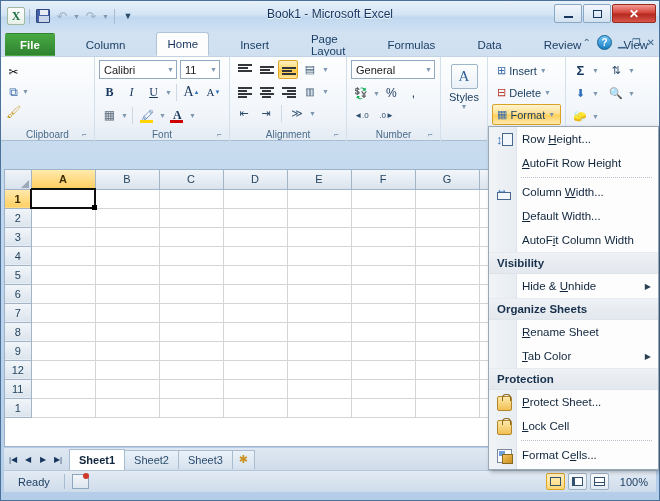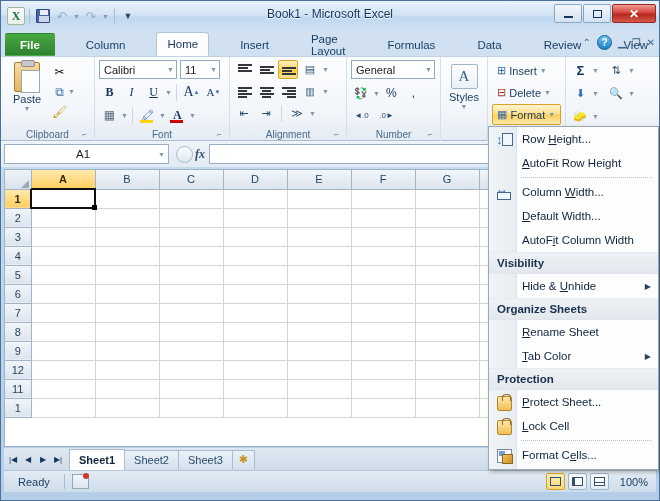--- a/index.html
+++ b/index.html
@@ -456,25 +456,20 @@
       <span style="font-size:10px">▁</span>
       <span style="font-size:10px">❐</span>
       <span style="font-size:10px">✕</span>
     </div>
   </div>
 
   <div class="ribbon">
 
     <div class="rgroup" style="left:0; width:94px">
       <div class="rrow" style="align-items:flex-start">
-        <div class="paste-big">
-          <div class="clip-ico"></div>
-          <span style="margin-top:1px">Paste</span>
-          <span class="tiny-caret">▼</span>
-        </div>
         <div style="display:flex;flex-direction:column;gap:3px;padding-top:3px">
           <div class="mini-ico">✂</div>
           <div style="display:flex;align-items:center">
             <div class="mini-ico" style="color:#3b6ea8">⧉</div>
             <span class="tiny-caret">▼</span>
           </div>
           <div class="mini-ico" style="color:#c9991f">🖌</div>
         </div>
       </div>
       <div class="rglabel">Clipboard</div>
@@ -627,32 +622,20 @@
         <div class="sq-btn" style="font-size:11px;color:#2b4b6b">🔍</div>
         <span class="tiny-caret">▼</span>
       </div>
       <div class="rrow" style="margin-top:3px;gap:1px">
         <div class="sq-btn" style="font-size:11px;color:#6f7d8b">🧽</div>
         <span class="tiny-caret">▼</span>
       </div>
     </div>
   </div>
 
-  <div class="fbar">
-    <div class="namebox">
-      <span class="nb-val">A1</span>
-      <span class="tiny-caret">▼</span>
-    </div>
-    <div class="fb-sep"></div>
-    <div class="fx-grp">
-      <div class="fx-round"></div>
-      <span class="fx-label">fx</span>
-    </div>
-    <div class="fx-input"></div>
-  </div>
 
   <div class="gridwrap">
     <table class="sheet">
       <tbody>
           <tr>
         <td class="corner"></td>
         <th class="colhead sel" style="width:64px">A</th>
         <th class="colhead" style="width:64px">B</th>
         <th class="colhead" style="width:64px">C</th>
         <th class="colhead" style="width:64px">D</th>

